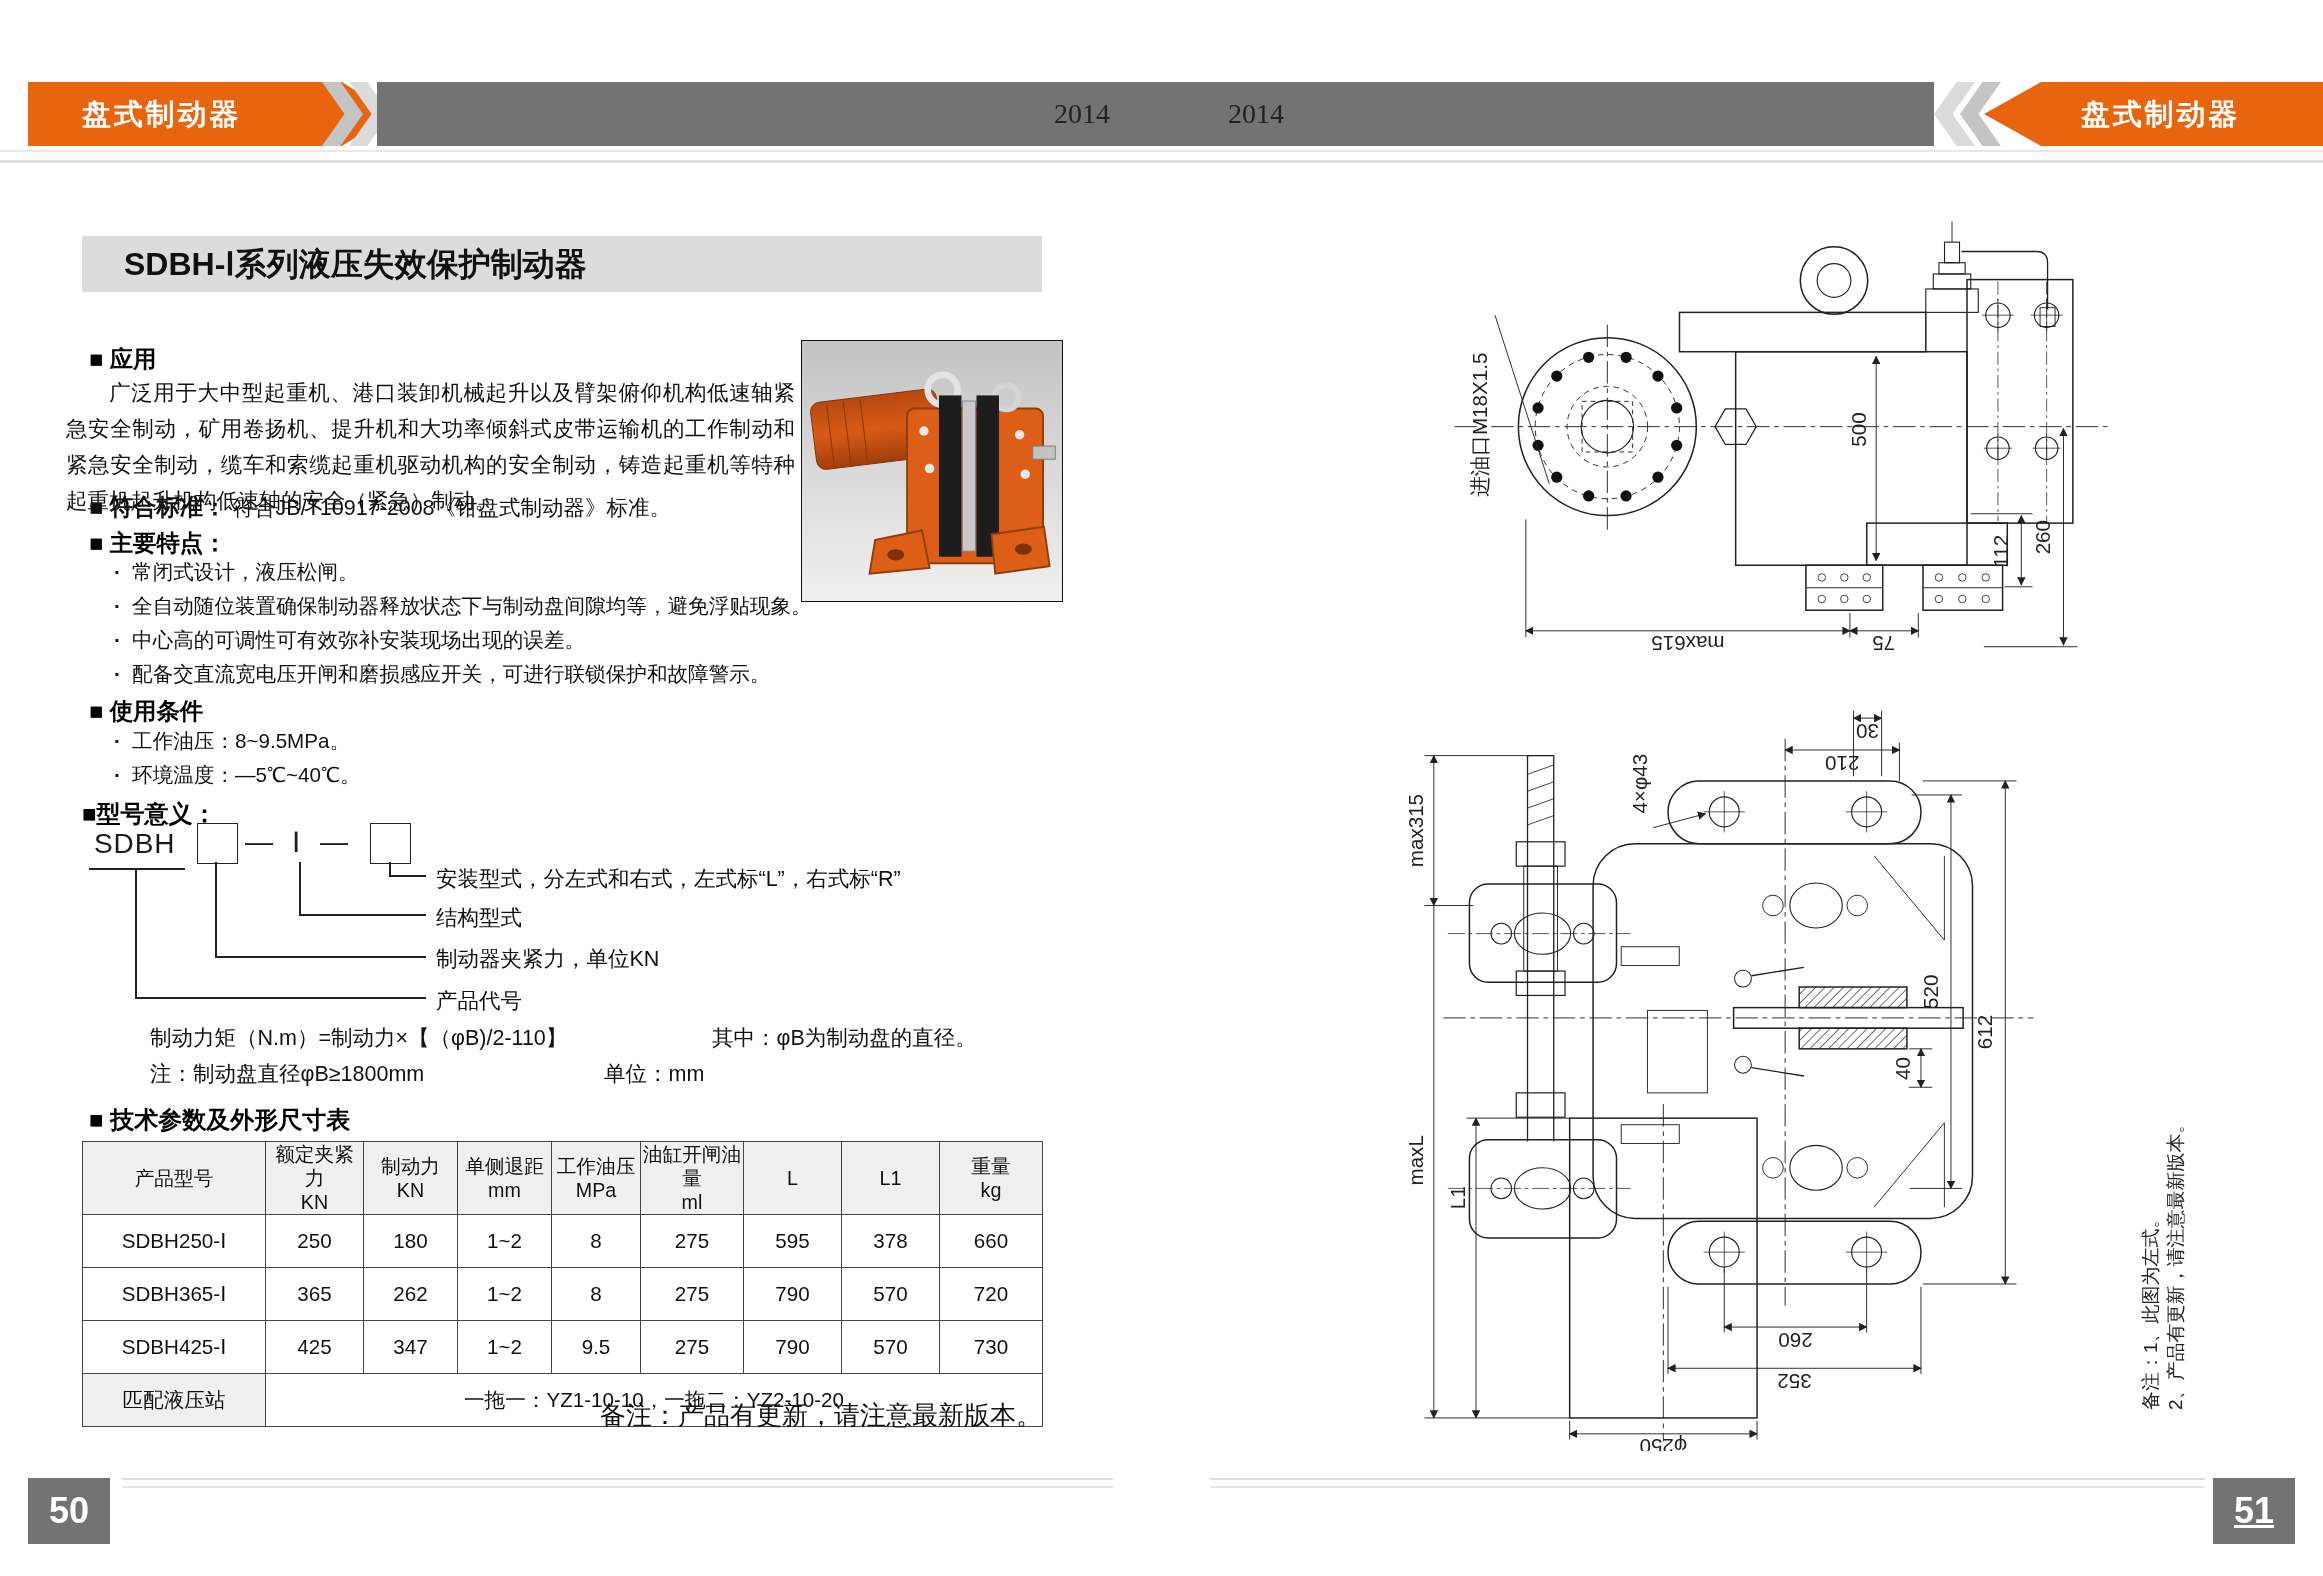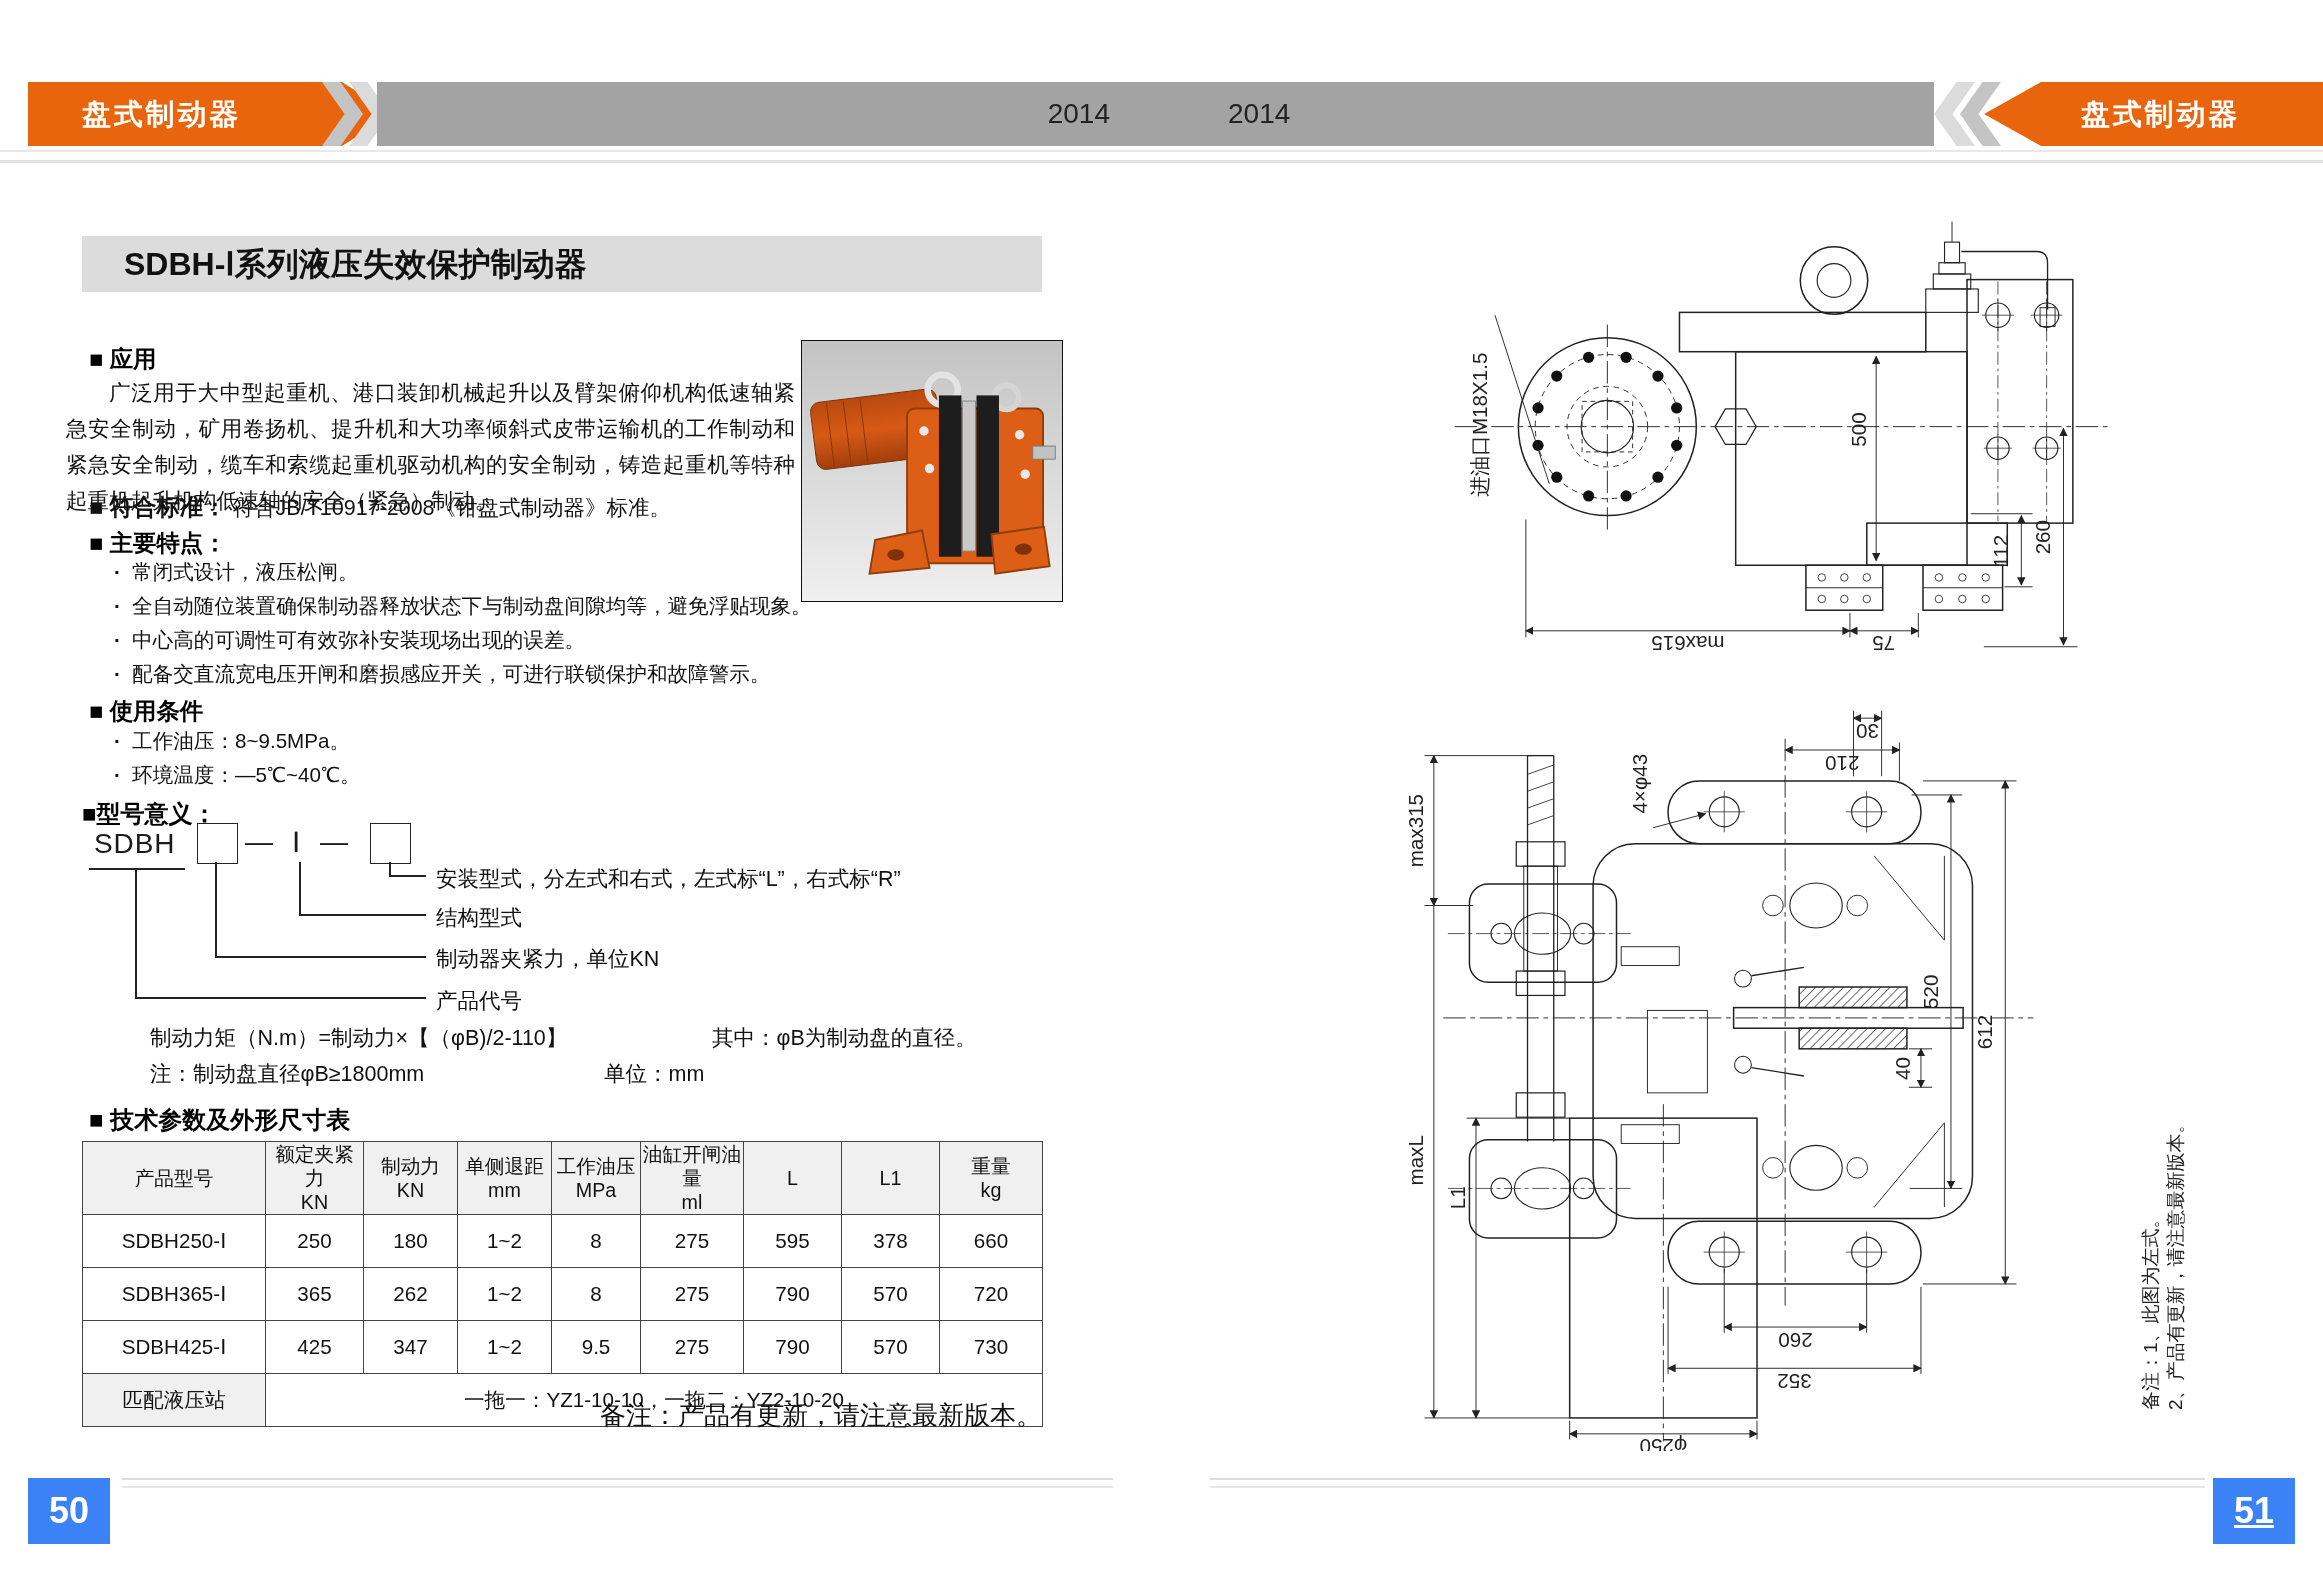--- a/index.html
+++ b/index.html
@@ -9,21 +9,21 @@
   }
   .abs { position:absolute; }
 
   
   .banner { height:64px; top:82px; background:#E8650D; color:#fff;
             font-size:29px; font-weight:600; line-height:64px; letter-spacing:2.8px; }
   .banner-left  { left:28px; width:311px; padding-left:54px;
                   clip-path:polygon(0 0,86% 0,100% 50%,86% 100%,0 100%); }
   .banner-right { left:1984px; width:311px; padding-left:97px;
                   clip-path:polygon(14% 0,100% 0,100% 100%,14% 100%,0 50%); }
-  .graybar { top:82px; height:64px; background:#a3a3a3; }
+  .graybar { top:82px; height:64px; background:#737373;font-family:Liberation Serif, serif; }
   .graybar .yr { position:absolute; top:0; font-size:28px; line-height:64px; color:#222; }
   .chev { top:82px; width:41px; height:64px; }
   .chev-r1 { left:322px; background:#C4C4C4;
              clip-path:polygon(0 0,45% 0,100% 50%,45% 100%,0 100%,55% 50%); }
   .chev-r2 { left:349px; background:#DBDBDB;
              clip-path:polygon(0 0,45% 0,100% 50%,45% 100%,0 100%,55% 50%); }
   .chev-l1 { left:1934px; background:#DBDBDB;
              clip-path:polygon(55% 0,100% 0,45% 50%,100% 100%,55% 100%,0 50%); }
   .chev-l2 { left:1960px; background:#C4C4C4;
              clip-path:polygon(55% 0,100% 0,45% 50%,100% 100%,55% 100%,0 50%); }
@@ -59,21 +59,21 @@
   table.spec { left:82px; top:1141px; position:absolute; border-collapse:collapse;
                table-layout:fixed; width:960px; font-size:20.6px; color:#111; }
   table.spec th, table.spec td { border:0.9px solid #444; text-align:center; padding:0; }
   table.spec { border:1.9px solid #222; }
   table.spec th { background:#F0F0F0; font-weight:normal; height:58px; font-size:19.7px; line-height:24px; }
   table.spec td { height:52px; background:#fff; }
   table.spec .station td.lbl { background:#F0F0F0; height:47px; }
   .tbl-note { left:82px; top:1398px; width:960px; text-align:right; font-size:26px; color:#111; }
 
   
-  .pgnum { width:82px; height:66px; top:1478px; background:#3b82f6; color:#fff;
+  .pgnum { width:82px; height:66px; top:1478px; background:#737373; color:#fff;
            font-size:36px; font-weight:bold; display:flex; align-items:center; justify-content:center; }
   .fline { top:1478px; height:1.9px; background:#DDDDDD; }
   .fline2 { top:1486px; height:1.9px; background:#E6E6E6; }
 
   
   .side-note { left:2138px; top:1410px; transform-origin:0 0; transform:rotate(-90deg);
                width:323px; font-size:19px; line-height:25px; color:#222; }
   svg text { font-family:"Liberation Sans", sans-serif; fill:#222; }
 </style>
 </head>

